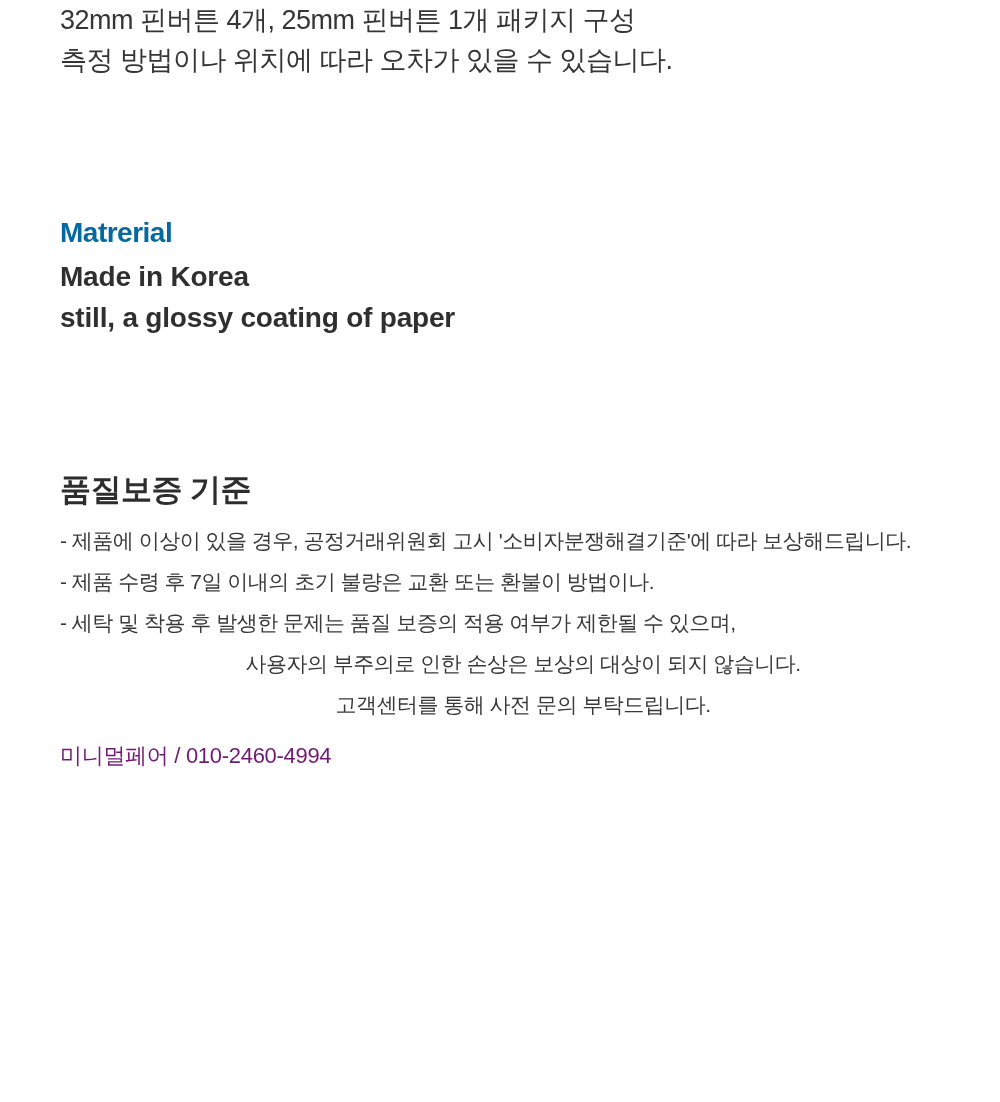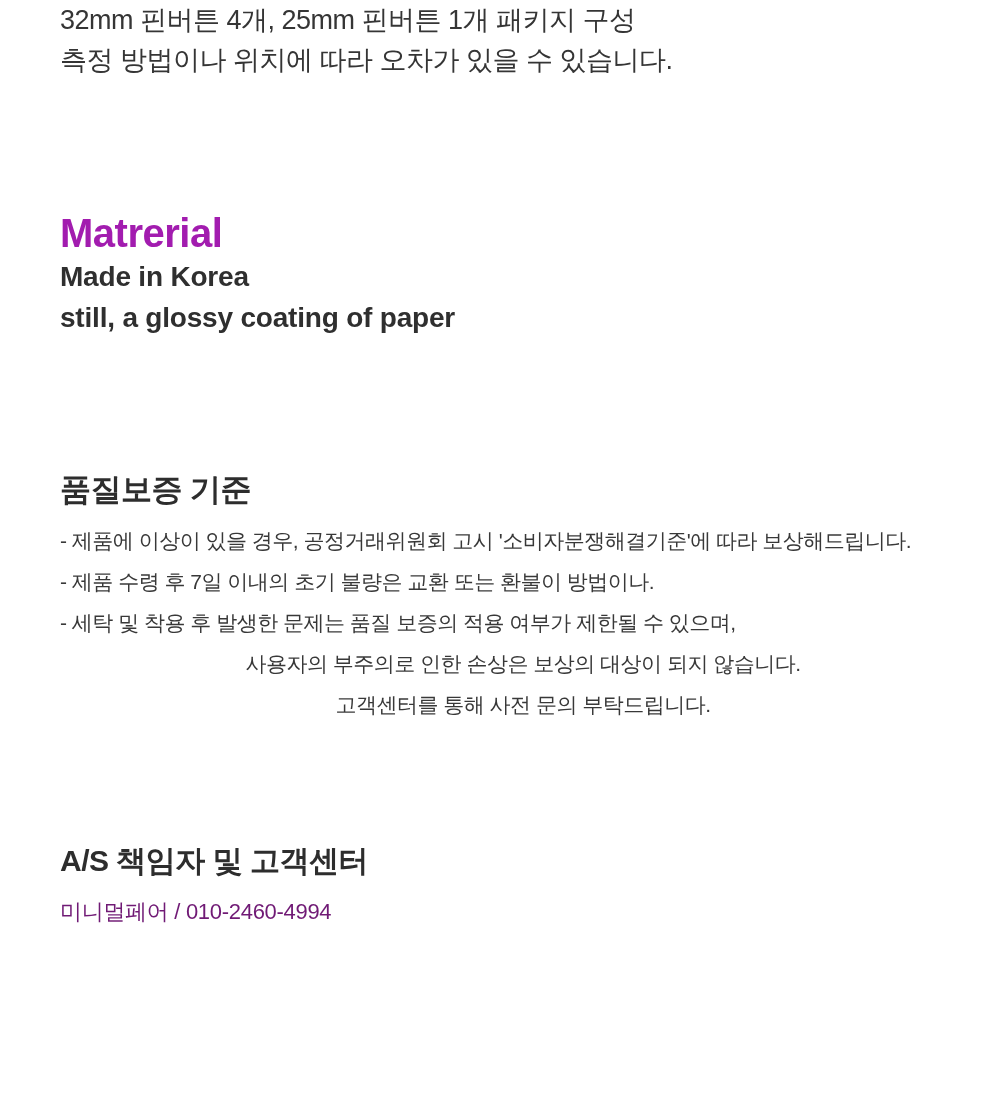--- a/index.html
+++ b/index.html
@@ -25,24 +25,24 @@
     margin: 6px 0 0 0;
     letter-spacing: -0.5px;
   }
   .s1-line {
     font-size: 27px;
     line-height: 40px;
     color: #353535;
     letter-spacing: -0.5px;
   }
   .h-material {
-    font-size: 40px;
+    font-size: 28px;
     font-weight: bold;
     line-height: 46px;
-    color: #a21caf;
+    color: #0369a1;
     margin: 130px 0 0 0;
     letter-spacing: -0.5px;
   }
   .s2-line {
     font-size: 28px;
     font-weight: bold;
     line-height: 41px;
     color: #2f2f2f;
     letter-spacing: -0.2px;
   }
@@ -98,16 +98,15 @@
 
   <h3 class="h-warranty">품질보증 기준</h3>
   <div class="warranty-list">
     <div class="warranty-item">- 제품에 이상이 있을 경우, 공정거래위원회 고시 '소비자분쟁해결기준'에 따라 보상해드립니다.</div>
     <div class="warranty-item">- 제품 수령 후 7일 이내의 초기 불량은 교환 또는 환불이 방법이나.</div>
     <div class="warranty-item">- 세탁 및 착용 후 발생한 문제는 품질 보증의 적용 여부가 제한될 수 있으며,</div>
     <div class="warranty-item indent">사용자의 부주의로 인한 손상은 보상의 대상이 되지 않습니다.</div>
     <div class="warranty-item indent">고객센터를 통해 사전 문의 부탁드립니다.</div>
   </div>
 
-  <h4 class="h-as">A/S 책임자 및 고객센터</h4>
   <div class="contact-line">미니멀페어 / 010-2460-4994</div>
 
 </div>
 
 </body></html>

